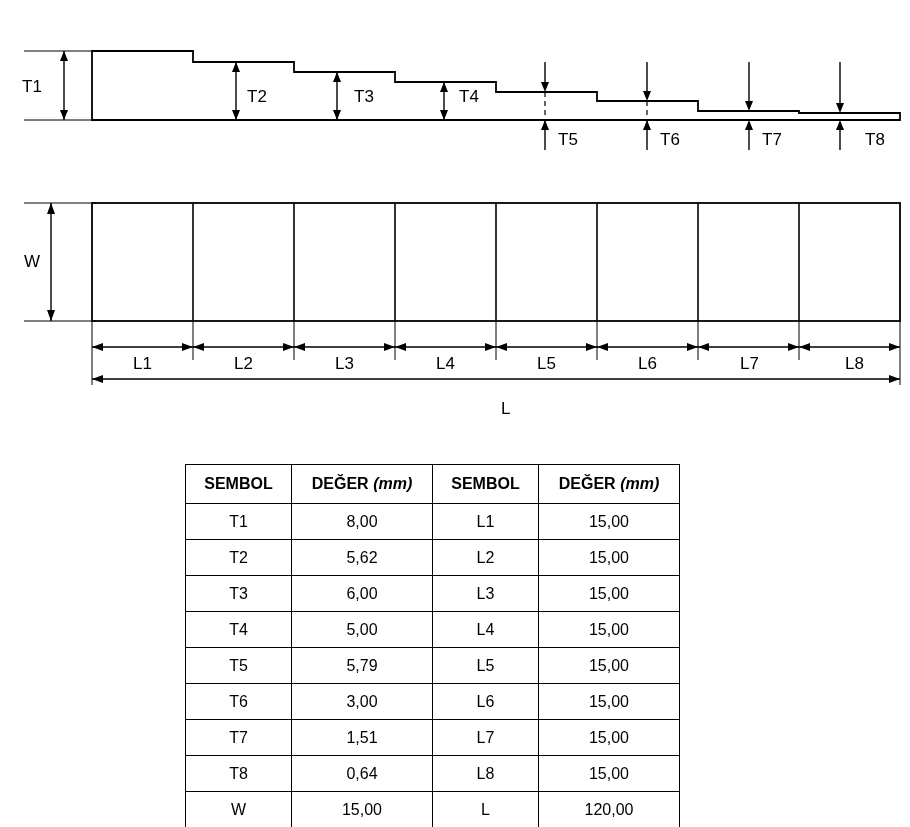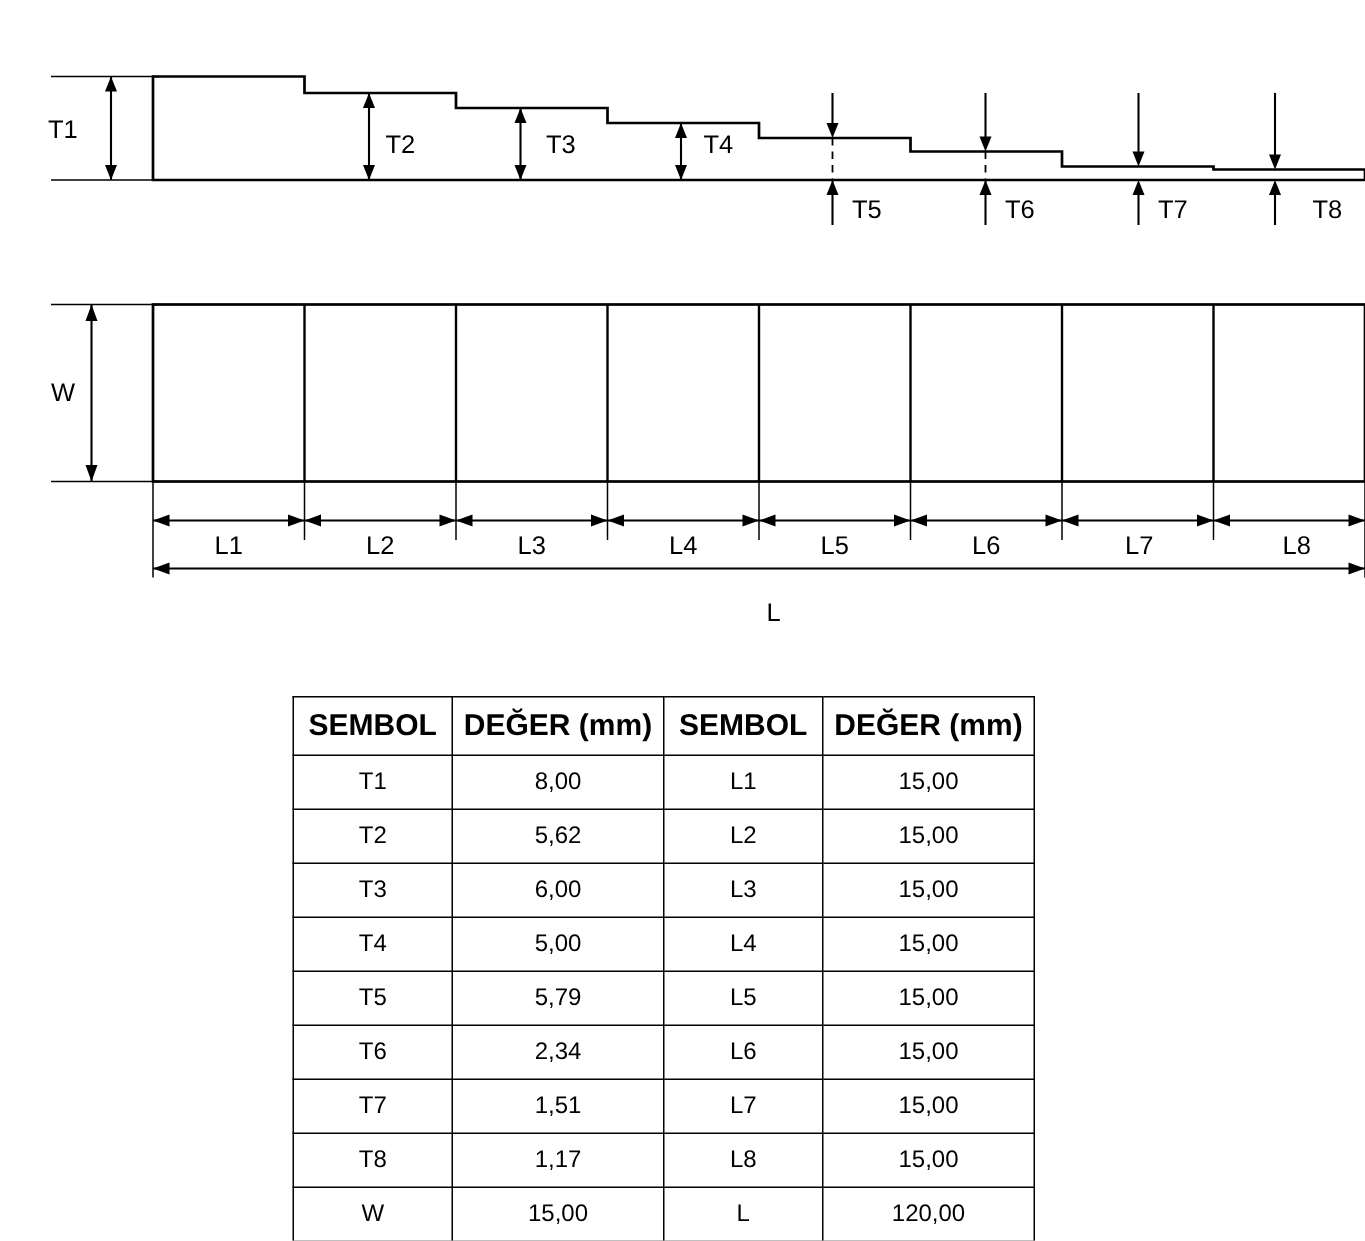--- a/index.html
+++ b/index.html
@@ -10,21 +10,21 @@
   body {
     width: 910px;
     height: 827px;
     position: relative;
     font-family: "Liberation Sans", sans-serif;
     color: #000000;
     overflow: hidden;
   }
   #stage {
     position: absolute;
-    left: 14px; top: 0;
+    left: 4px; top: 0;
     width: 780px;
     height: 827px;
   }
   svg#drawing {
     position: absolute;
     left: 0;
     top: 0;
     width: 910px;
     height: 450px;
   }
@@ -45,25 +45,26 @@
   #spec-table td, #spec-table th {
     border: 1px solid #000000;
     text-align: center;
     padding: 0;
     height: 35px;
     font-weight: normal;
   }
   #spec-table thead th {
     font-weight: bold;
     height: 38px;
-    font-size: 20px;
+    font-size: 16px;
   }
   #spec-table .c-sym { width: 105px; }
   #spec-table .c-val { width: 140px; }
   #spec-table .unit {
+    font-style: italic;
     font-weight: bold;
   }
 </style>
 </head>
 <body>
 
 <div id="stage">
 
   <svg id="drawing" viewBox="0 0 910 450">
     <g stroke="#000000" fill="none" stroke-width="1.6">
@@ -245,33 +246,33 @@
         <td>15,00</td>
       </tr>
       <tr>
         <td>T5</td>
         <td>5,79</td>
         <td>L5</td>
         <td>15,00</td>
       </tr>
       <tr>
         <td>T6</td>
-        <td>2,34</td>
+        <td>3,00</td>
         <td>L6</td>
         <td>15,00</td>
       </tr>
       <tr>
         <td>T7</td>
         <td>1,51</td>
         <td>L7</td>
         <td>15,00</td>
       </tr>
       <tr>
         <td>T8</td>
-        <td>1,17</td>
+        <td>0,64</td>
         <td>L8</td>
         <td>15,00</td>
       </tr>
       <tr>
         <td>W</td>
         <td>15,00</td>
         <td>L</td>
         <td>120,00</td>
       </tr>
     </tbody>

